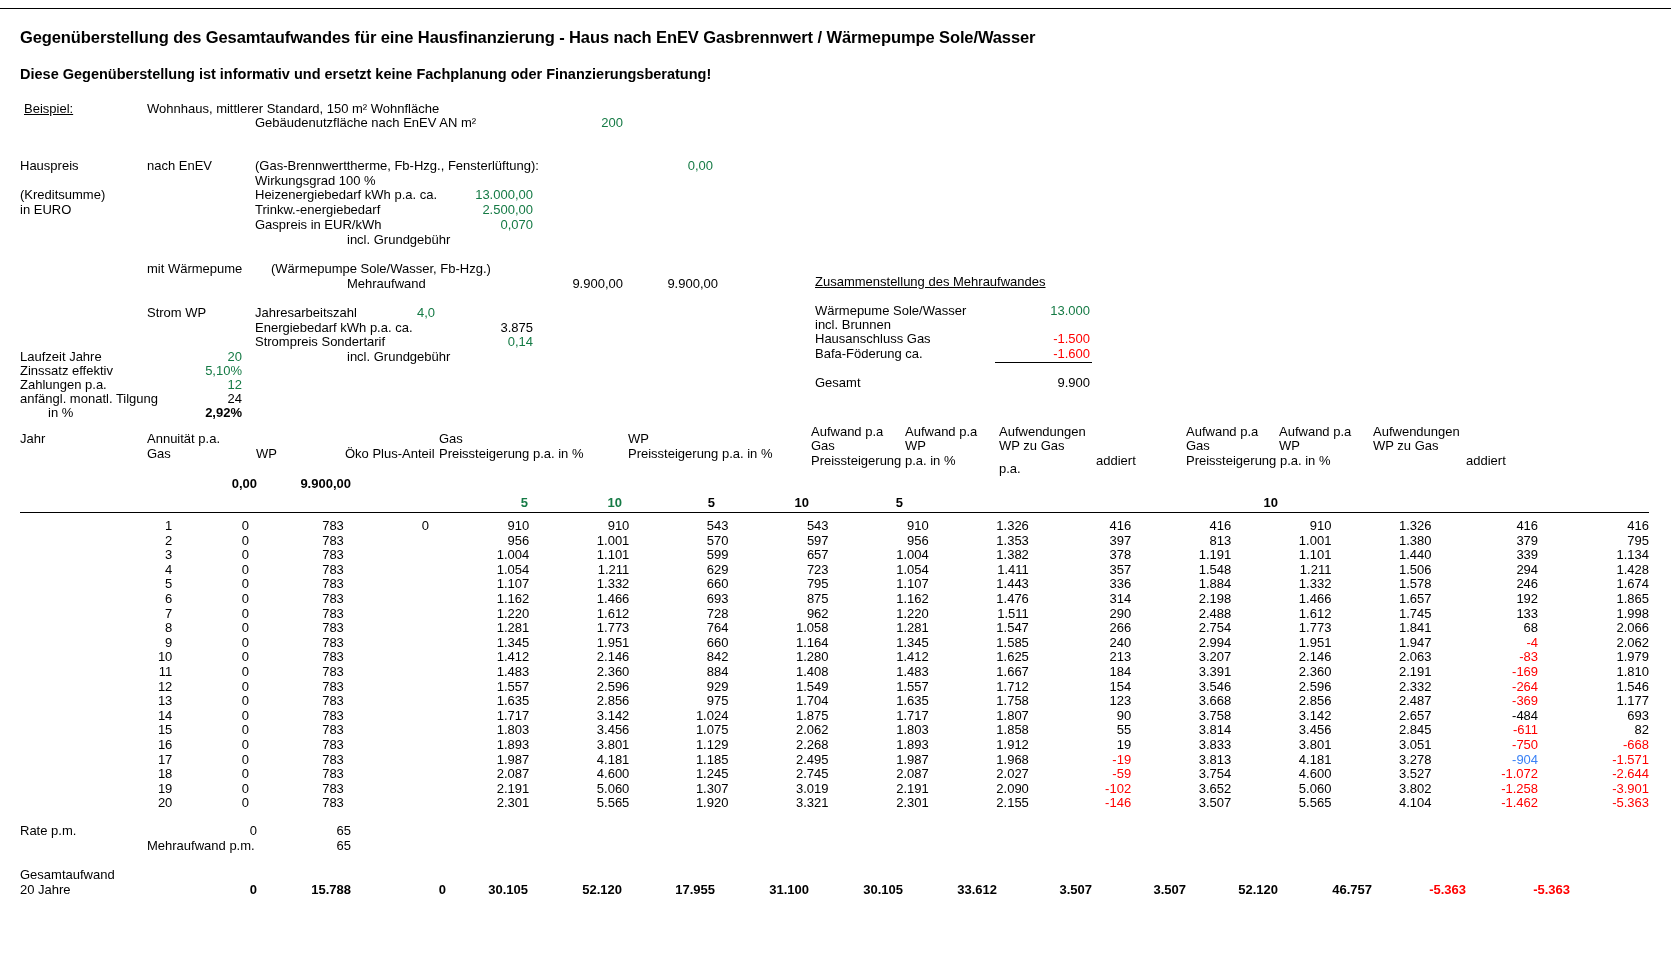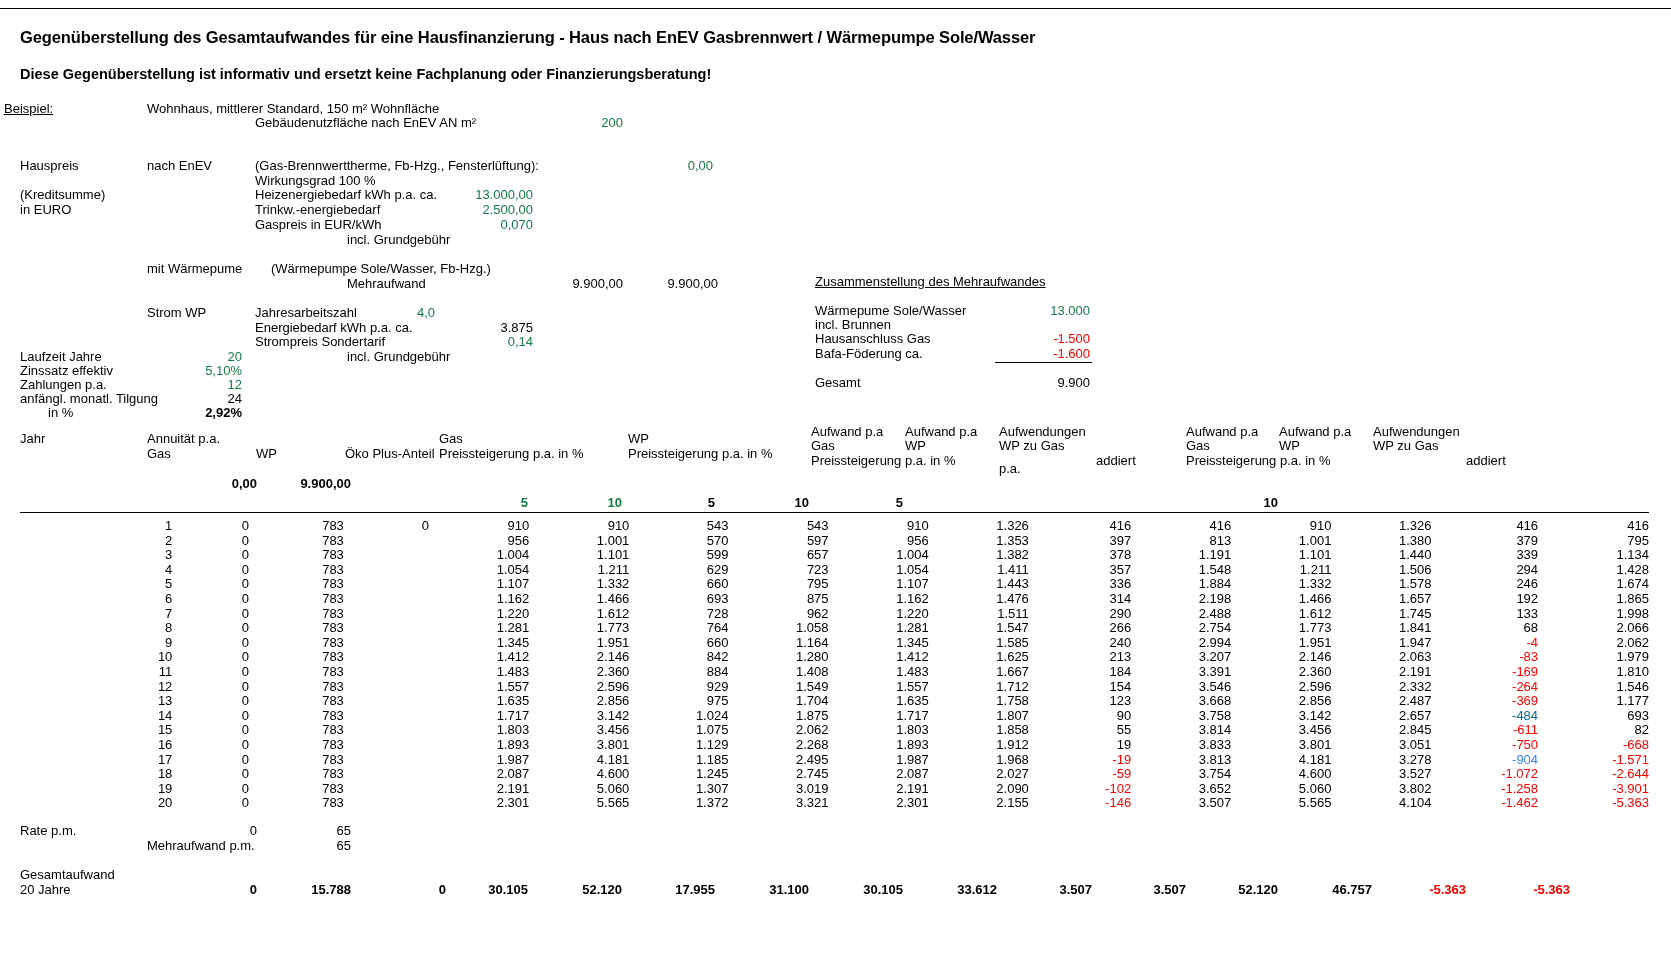--- a/index.html
+++ b/index.html
@@ -78,21 +78,21 @@
 </head>
 <body>
 
 <div class="sheet">
 
   <div class="topline"></div>
 
   <div class="abs t-sub" style="left:20px; top:66px;">Diese Gegenüberstellung ist informativ und ersetzt keine Fachplanung oder Finanzierungsberatung!</div>
   <div class="abs t-title" style="left:20px; top:28px;">Gegenüberstellung des Gesamtaufwandes für eine Hausfinanzierung - Haus nach EnEV Gasbrennwert / Wärmepumpe Sole/Wasser</div>
 
-  <div class="abs t-lbl-u" style="left:4px; top:101px;">Beispiel:</div>
+  <div class="abs t-lbl-u" style="left:24px; top:101px;">Beispiel:</div>
   <div class="abs t-lbl" style="left:147px; top:101px;">Wohnhaus, mittlerer Standard, 150 m² Wohnfläche</div>
   <div class="abs t-lbl" style="left:255px; top:115px;">Gebäudenutzfläche nach EnEV AN m²</div>
   <div class="abs t-num green" style="left:560px; top:115px; width:63px;">200</div>
 
   <div class="abs t-lbl" style="left:20px; top:158px;">Hauspreis</div>
   <div class="abs t-lbl" style="left:20px; top:187px;">(Kreditsumme)</div>
   <div class="abs t-lbl" style="left:20px; top:202px;">in EURO</div>
   <div class="abs t-lbl" style="left:147px; top:158px;">nach EnEV</div>
   <div class="abs t-lbl" style="left:255px; top:158px;">(Gas-Brennwerttherme, Fb-Hzg., Fensterlüftung):</div>
   <div class="abs t-num green" style="left:650px; top:158px; width:63px;">0,00</div>
@@ -449,21 +449,21 @@
           <td>1.717</td>
           <td>3.142</td>
           <td>1.024</td>
           <td>1.875</td>
           <td>1.717</td>
           <td>1.807</td>
           <td>90</td>
           <td>3.758</td>
           <td>3.142</td>
           <td>2.657</td>
-          <td style="color: #0369a1;">-484</td>
+          <td style="color: #000000;">-484</td>
           <td>693</td>
         </tr>
         <tr>
           <td style="padding-right: 0px;">15</td>
           <td>0</td>
           <td>783</td>
           <td></td>
           <td>1.803</td>
           <td>3.456</td>
           <td>1.075</td>
@@ -549,21 +549,21 @@
           <td style="color: rgb(255, 0, 0);">-1.258</td>
           <td style="color: rgb(255, 0, 0);">-3.901</td>
         </tr>
         <tr>
           <td style="padding-right: 0px;">20</td>
           <td>0</td>
           <td>783</td>
           <td></td>
           <td>2.301</td>
           <td>5.565</td>
-          <td>1.372</td>
+          <td>1.920</td>
           <td>3.321</td>
           <td>2.301</td>
           <td>2.155</td>
           <td style="color: rgb(255, 0, 0);">-146</td>
           <td>3.507</td>
           <td>5.565</td>
           <td>4.104</td>
           <td style="color: rgb(255, 0, 0);">-1.462</td>
           <td style="color: rgb(255, 0, 0);">-5.363</td>
         </tr>

